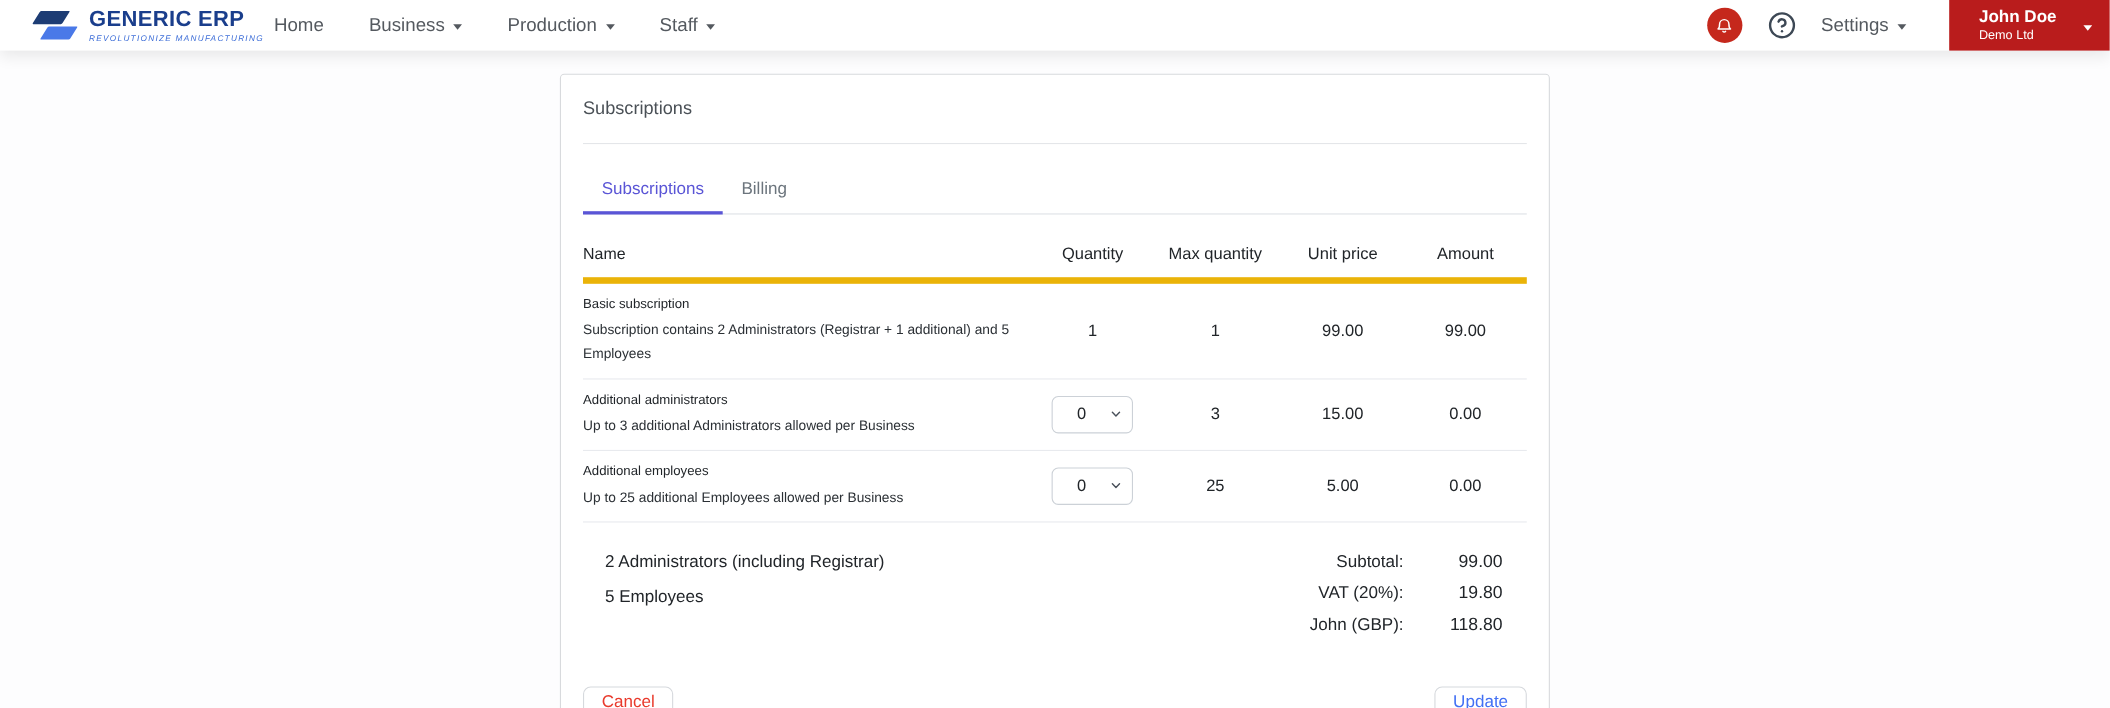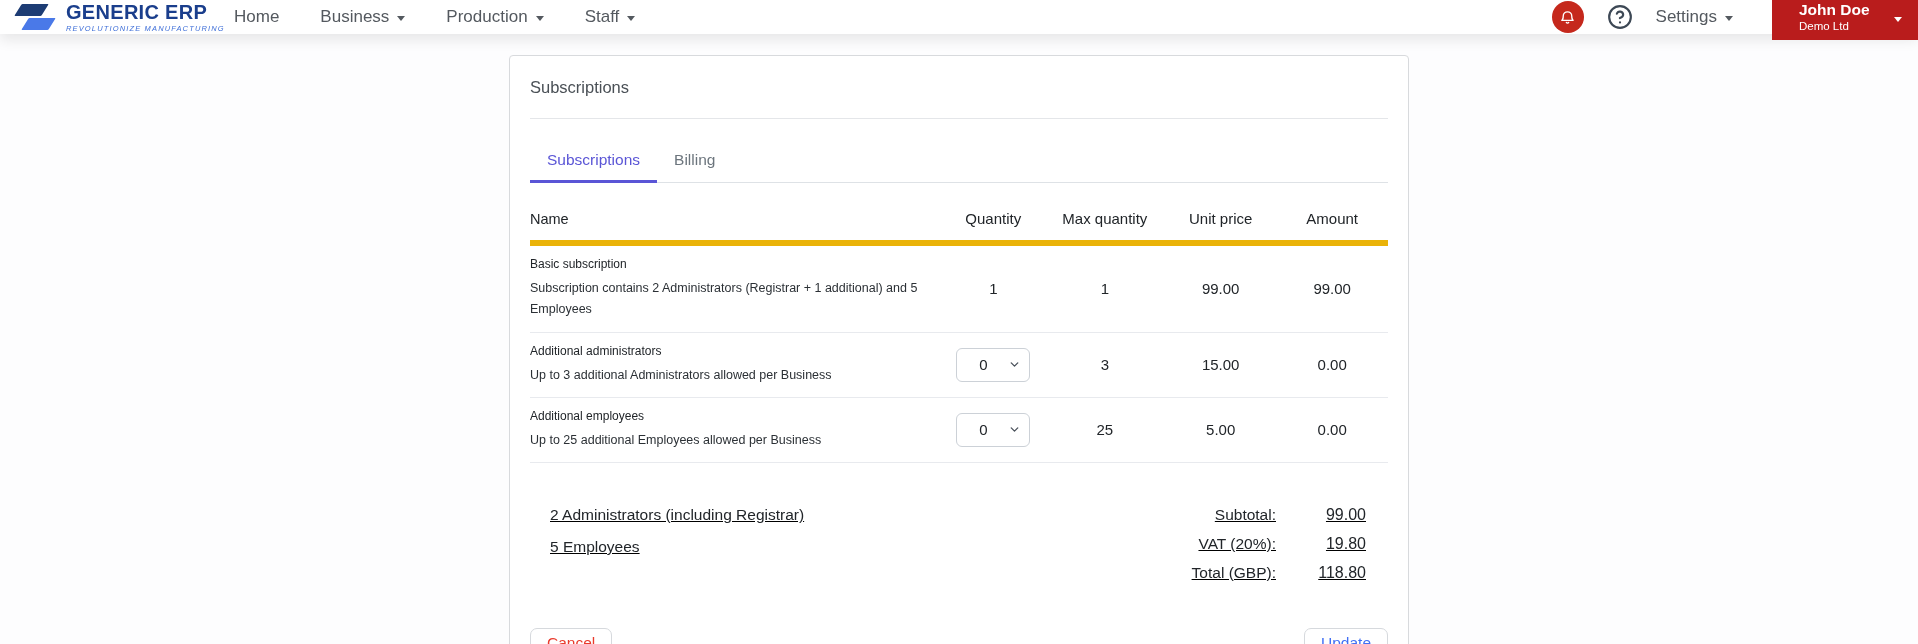--- a/index.html
+++ b/index.html
@@ -6,24 +6,24 @@
   html, body {
     width: 1918px; height: 644px;
     font-family: "Liberation Sans", sans-serif;
     background: #fdfdfe;
     overflow: hidden;
   }
 
   
   .navbar {
     position: relative; z-index: 5;
-    height: 34px; background: #ffffff;
+    height: 46px; background: #ffffff;
     display: flex; align-items: center;
     box-shadow: 0 6px 14px rgba(0,0,0,0.09);
-    padding-left: 10px;
+    padding-left: 25px;
   }
   .logo { display: flex; align-items: center; gap: 10px; width: 200px; flex: 0 0 auto; }
   .logo-mark { position: relative; width: 46px; height: 32px; flex: 0 0 auto; }
   .logo-para { position: absolute; width: 27px; height: 12px; transform: skewX(-32deg); border-radius: 1px; }
   .logo-para.dark  { left: 8px; top: 3px; background: #1d3c74; }
   .logo-para.light { left: 15px; top: 17px; background: #4a79e8; }
   .logo-text { display: flex; flex-direction: column; line-height: 1; }
   .logo-title { font-size: 20px; font-weight: bold; color: #1a3e8c; letter-spacing: 0.3px; white-space: nowrap; }
   .logo-tagline { font-size: 7.5px; color: #3f6fd8; letter-spacing: 1.15px; margin-top: 3px; white-space: nowrap; font-style: italic; }
 
@@ -80,21 +80,21 @@
   .select-wrap select {
     appearance: none; -webkit-appearance: none;
     width: 100%; height: 100%;
     border: 1px solid #ccd1d7; border-radius: 6px; background: #fff;
     font-family: "Liberation Sans", sans-serif;
     font-size: 15px; color: #212529;
     text-align: center; padding-right: 20px; cursor: pointer;
   }
   .select-chevron { position: absolute; right: 9px; top: 10px; pointer-events: none; display: flex; }
 
-  .summary { display: flex; margin-top: 43px; text-decoration: underline; }
+  .summary { display: flex; margin-top: 27px; }
   .included { padding-left: 20px; }
   .included-item { font-size: 15.5px; color: #212529; margin-bottom: 14px; }
   .totals { margin-left: auto; display: flex; flex-direction: column; gap: 11px; }
   .totals-row { display: flex; justify-content: flex-end; align-items: flex-end; }
   .totals-label { font-size: 15.5px; color: #212529; text-align: right; }
   .totals-value { font-size: 16px; color: #212529; min-width: 76px; text-align: right; margin-left: 14px; margin-right: 22px; }
 
   .actions { display: flex; justify-content: space-between; margin-top: auto; padding-top: 46px; }
   .btn {
     background: #fff; border: 1px solid #d6d9dd; border-radius: 7px;
@@ -246,21 +246,21 @@
       <div class="totals">
         <div class="totals-row">
           <span class="totals-label">Subtotal:</span>
           <span class="totals-value">99.00</span>
         </div>
         <div class="totals-row">
           <span class="totals-label">VAT (20%):</span>
           <span class="totals-value">19.80</span>
         </div>
         <div class="totals-row">
-          <span class="totals-label">Total (GBP):</span>
+          <span class="totals-label">John (GBP):</span>
           <span class="totals-value">118.80</span>
         </div>
       </div>
     </div>
 
     <div class="actions">
       <button class="btn btn-cancel">Cancel</button>
       <button class="btn btn-update">Update</button>
     </div>
   </section>

